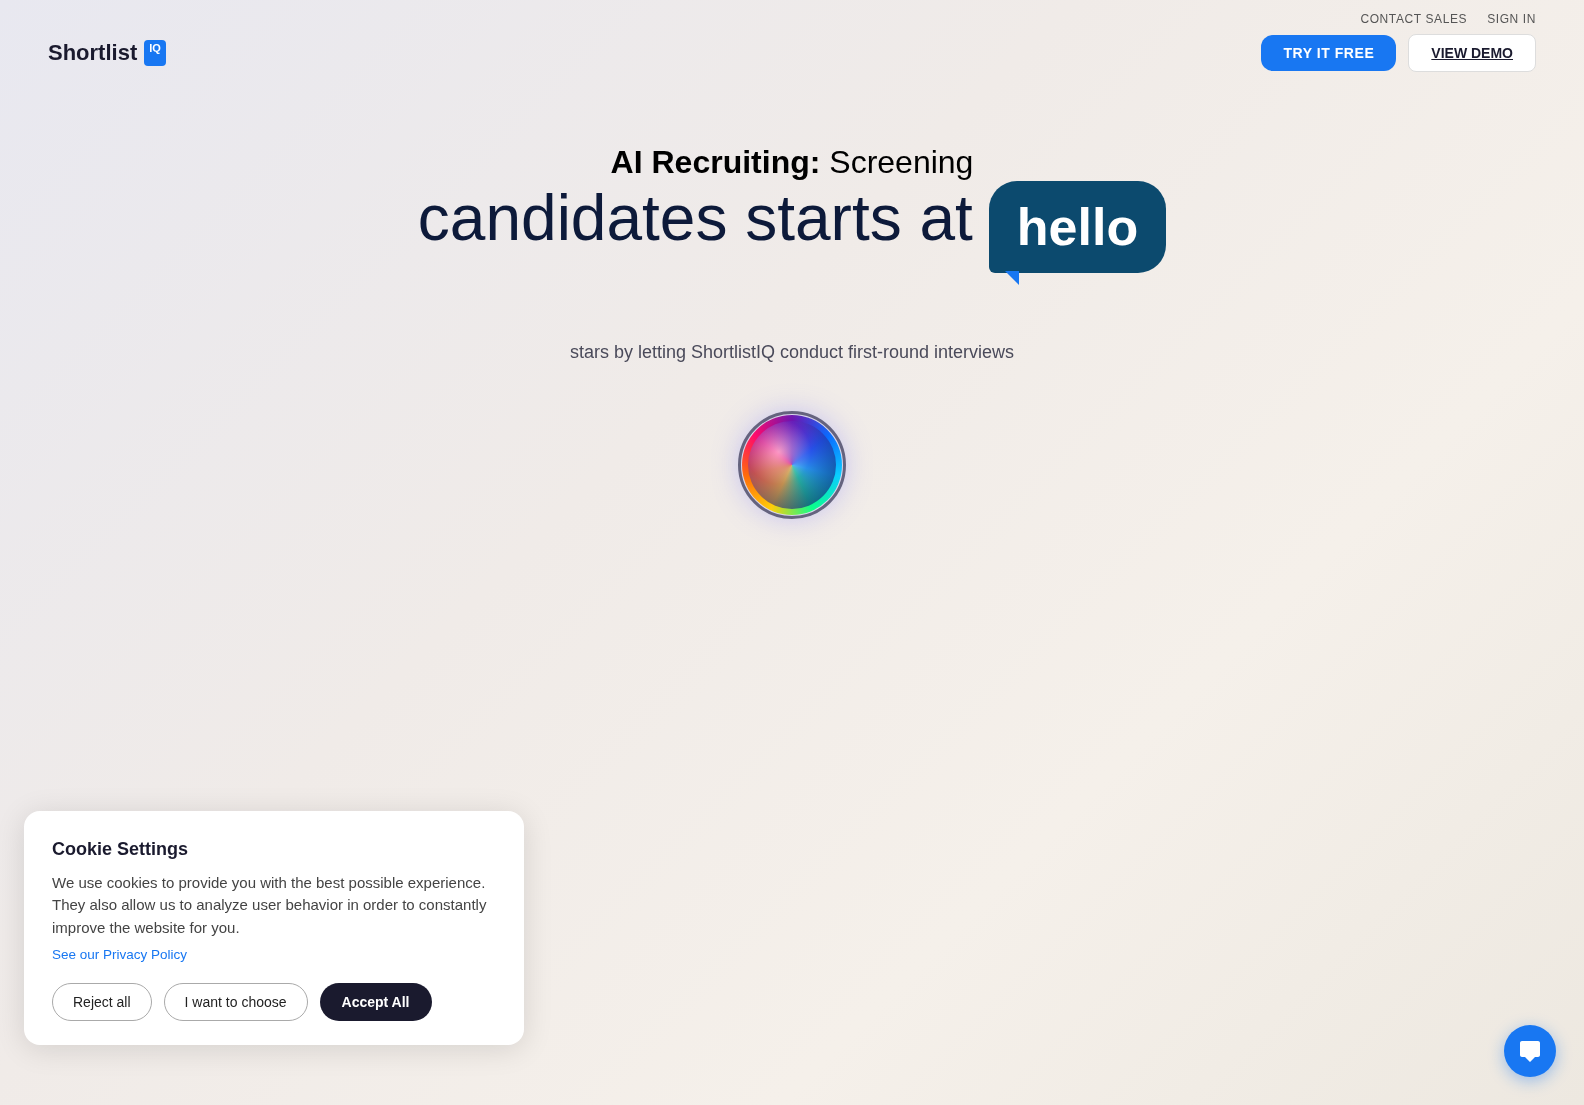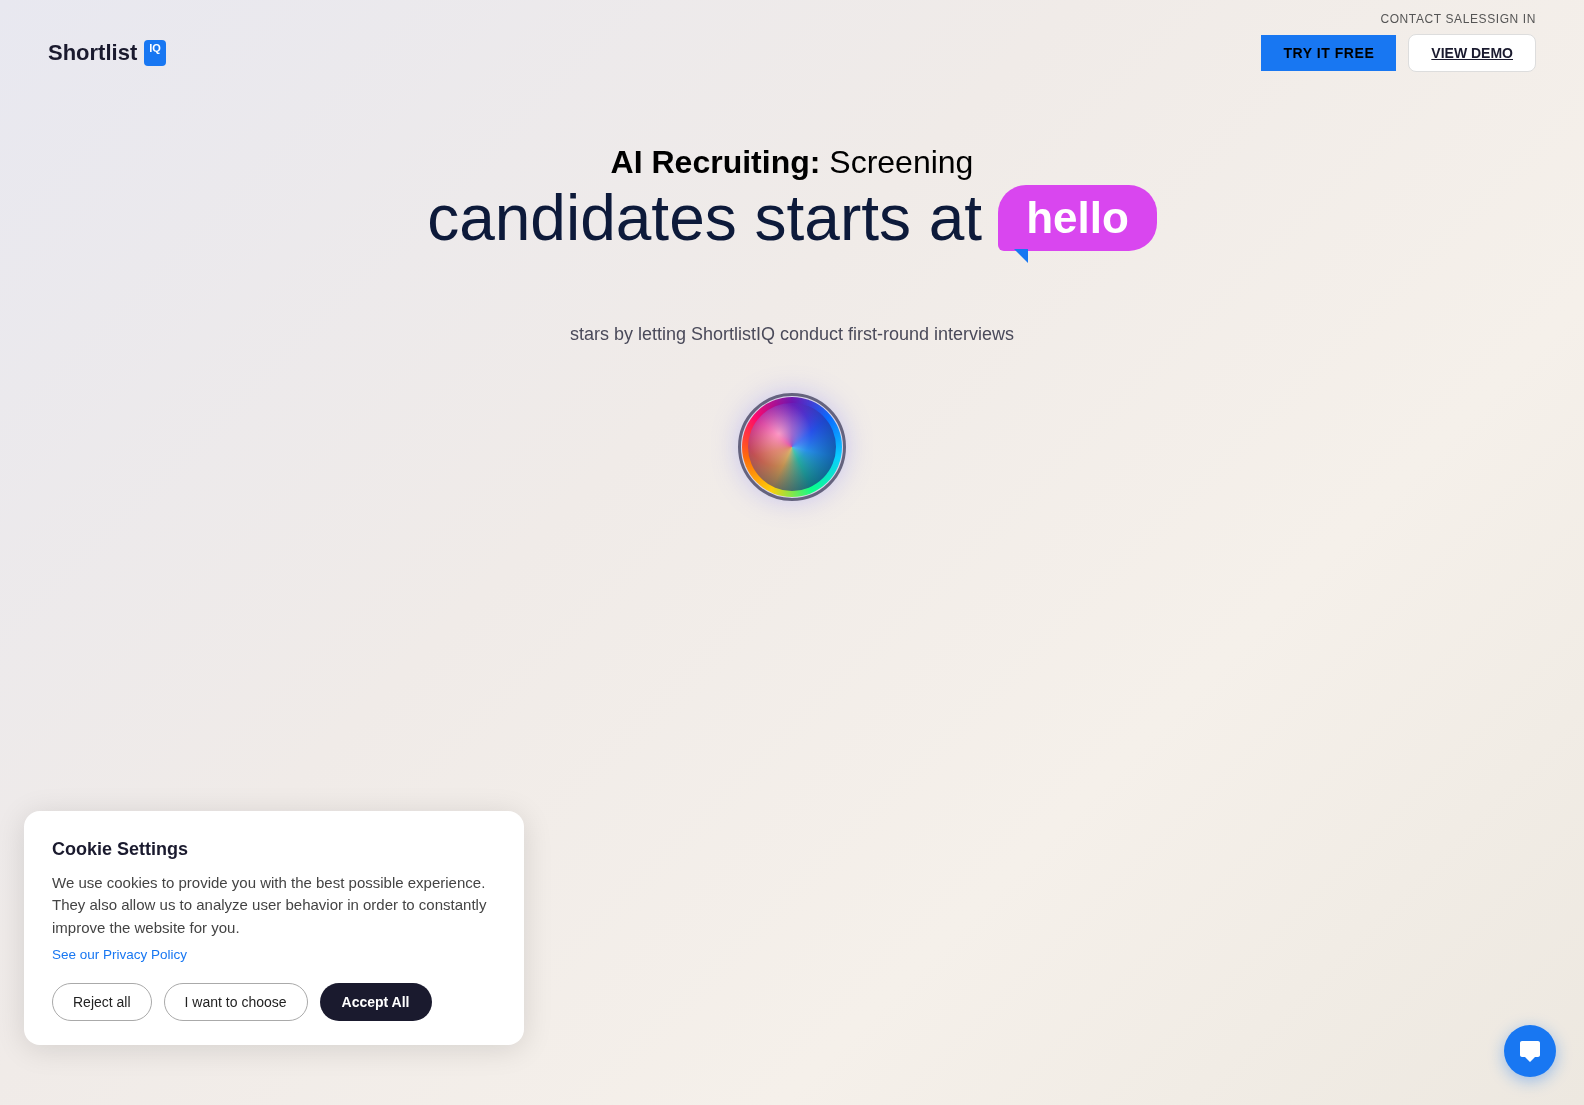--- a/index.html
+++ b/index.html
@@ -41,25 +41,25 @@
     }
     .nav-top-link {
       font-size: 12px;
       color: #555;
       text-decoration: none;
       letter-spacing: 0.05em;
       font-weight: 500;
     }
     .btn-try {
       background: #1877f2;
-      color: #000000;
+      color: #ffffff;
       font-size: 14px;
       font-weight: 700;
       padding: 10px 22px;
-      border-radius: 0;
+      border-radius: 12px;
       border: none;
       cursor: pointer;
       letter-spacing: 0.04em;
       margin-left: 32px;
     }
     .btn-demo {
       background: white;
       color: #1a1a2e;
       font-size: 14px;
       font-weight: 600;
@@ -72,20 +72,21 @@
 
     
     .navbar-container {
       position: relative;
       z-index: 10;
     }
     .navbar-top {
       display: flex;
       justify-content: flex-end;
       padding: 12px 48px 0;
+      gap: 20px;
     }
     .navbar-main {
       display: flex;
       align-items: center;
       justify-content: space-between;
       padding: 8px 48px 12px;
     }
     .navbar-main-left { display: flex; align-items: center; gap: 36px; }
     .navbar-main-right { display: flex; align-items: center; gap: 12px; }
 
@@ -94,31 +95,31 @@
       text-align: center;
       padding: 60px 20px 40px;
       position: relative;
     }
     .hero-title-light { font-weight: 400; }
     .hero-title-row2 {
       font-size: 64px;
       font-weight: 400;
       color: #0d1a3a;
       display: flex;
-      align-items: center;
+      align-items: flex-start;
       justify-content: center;
       gap: 16px;
       flex-wrap: wrap;
     }
     .hello-bubble {
-      background: #d946ef;
+      background: #0c4a6e;
       color: white;
-      font-size: 44px;
-      font-weight: 700;
-      padding: 8px 28px;
+      font-size: 52px;
+      font-weight: 700;
+      padding: 16px 28px;
       border-radius: 28px 28px 28px 6px;
       display: inline-block;
       position: relative;
     }
     .hello-bubble::after {
       content: '';
       position: absolute;
       bottom: -12px;
       left: 16px;
       width: 0;

